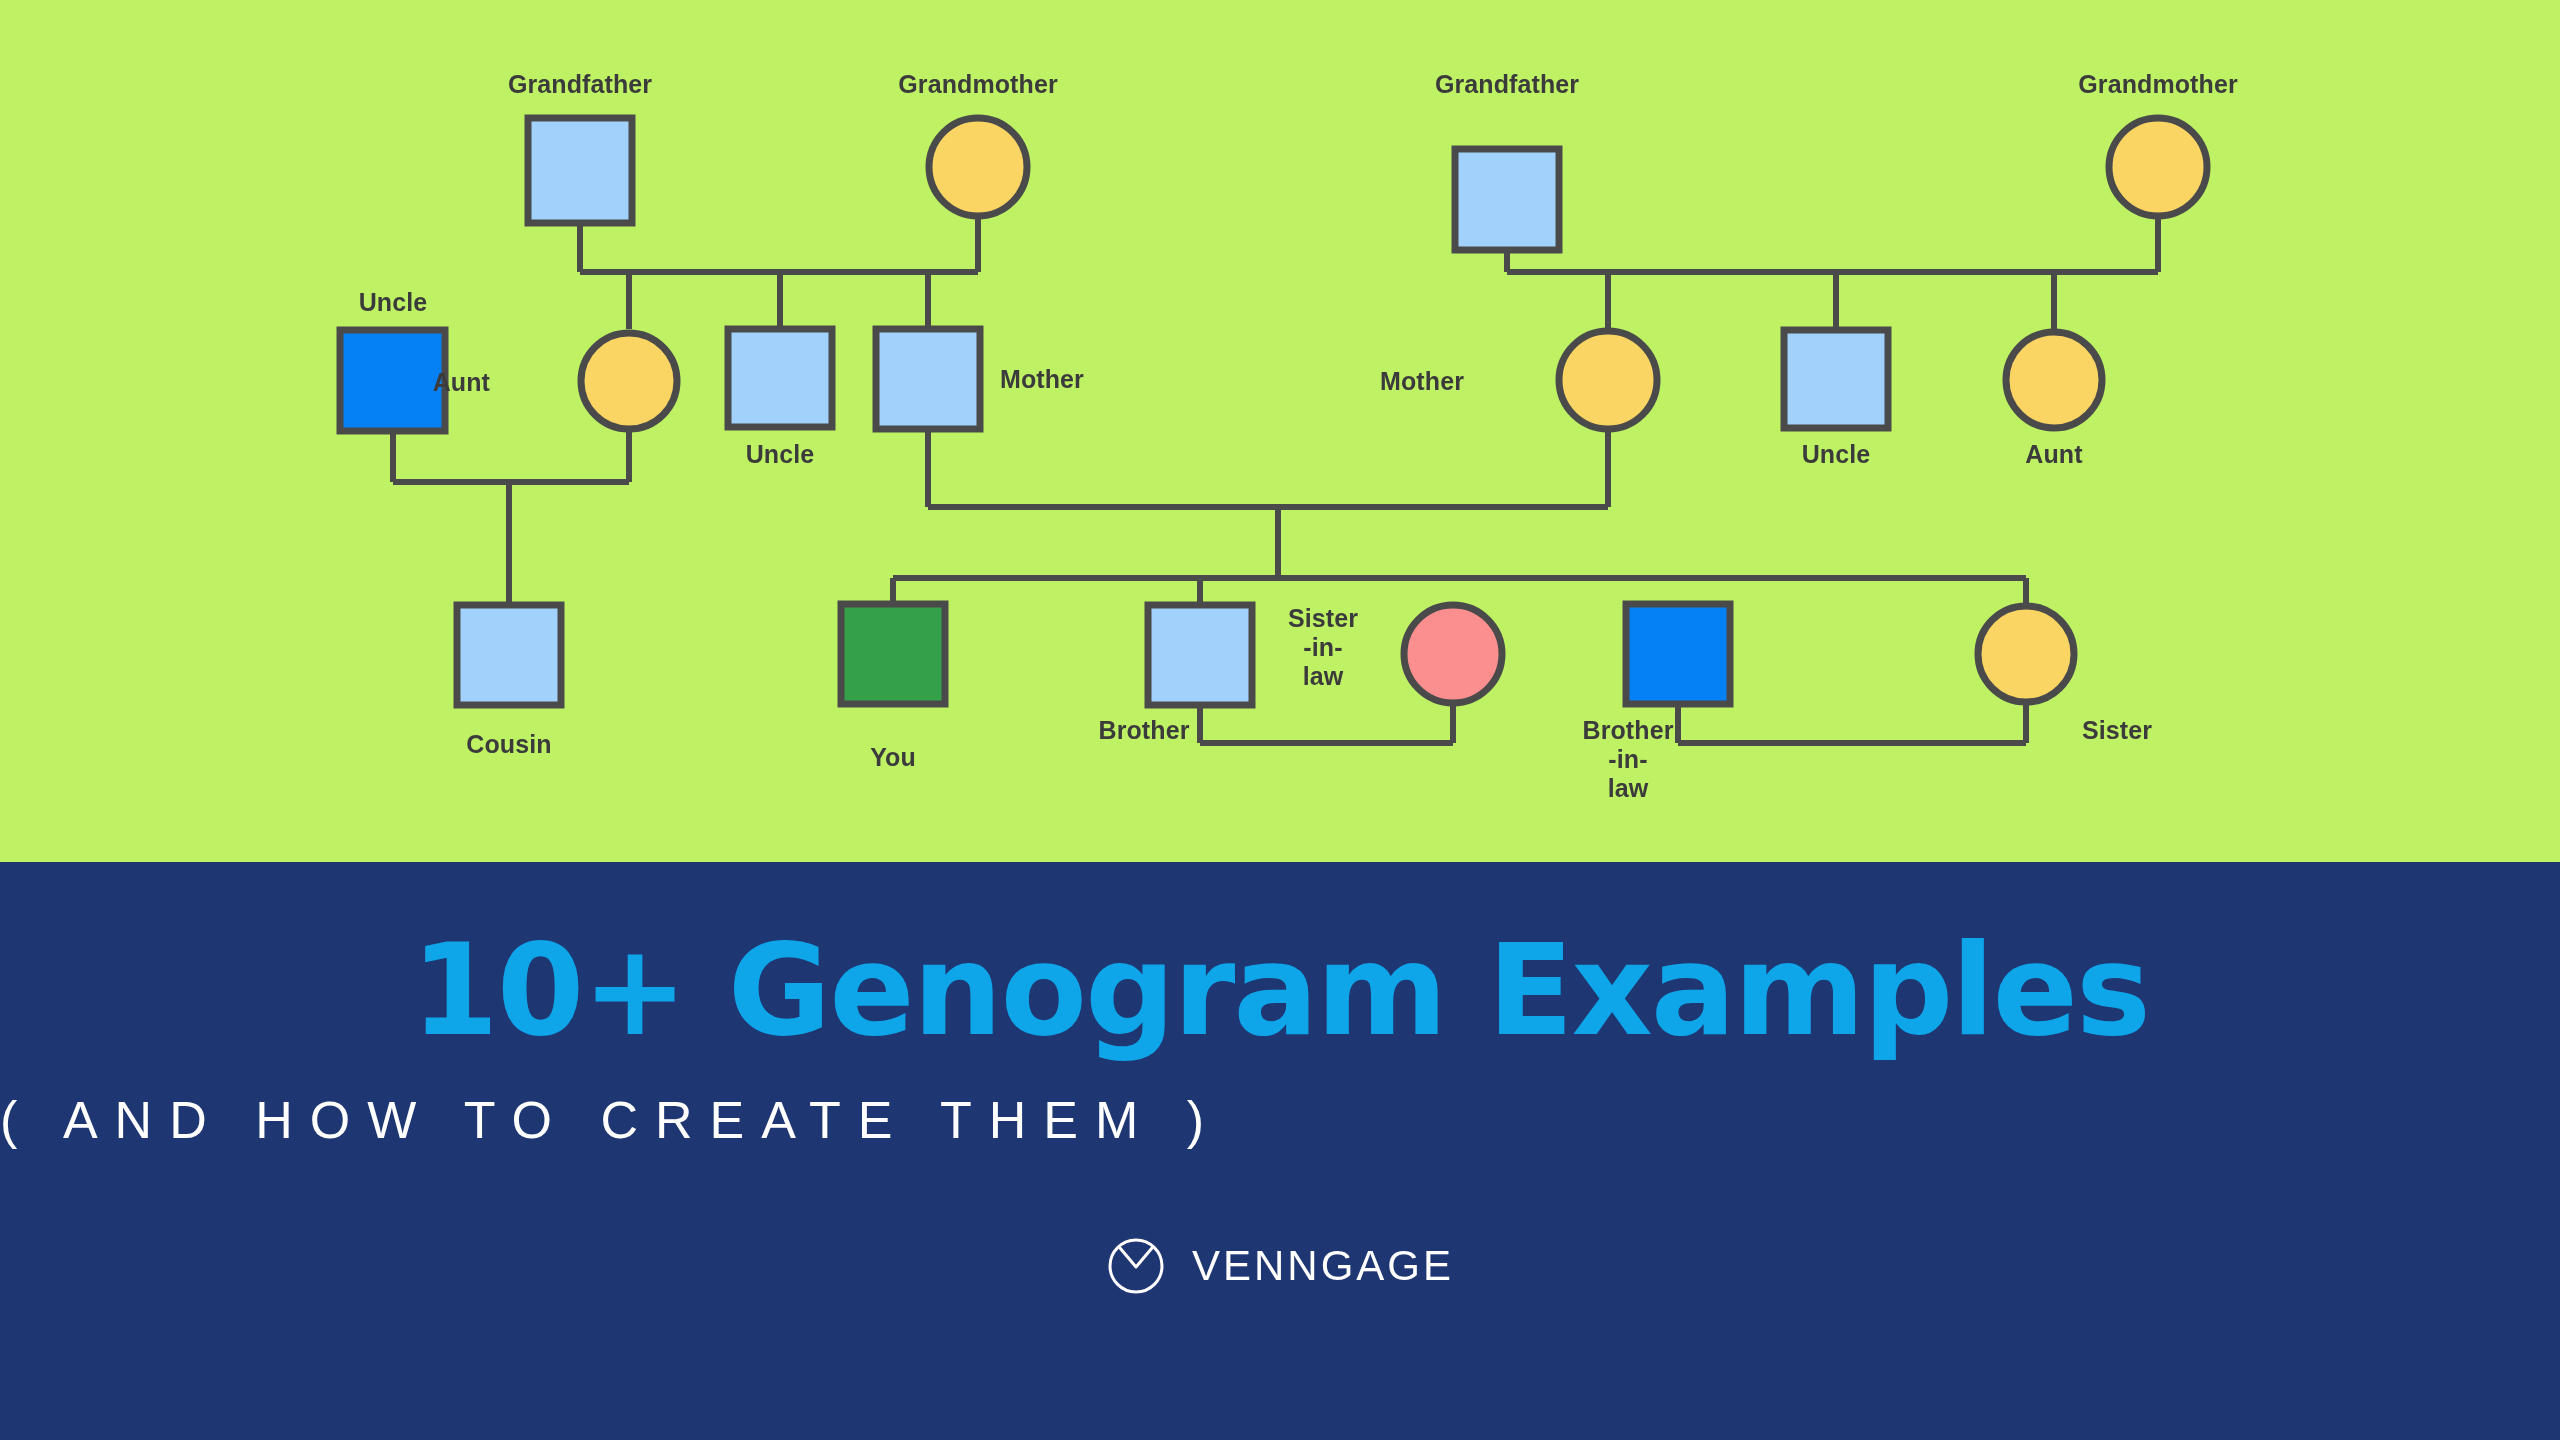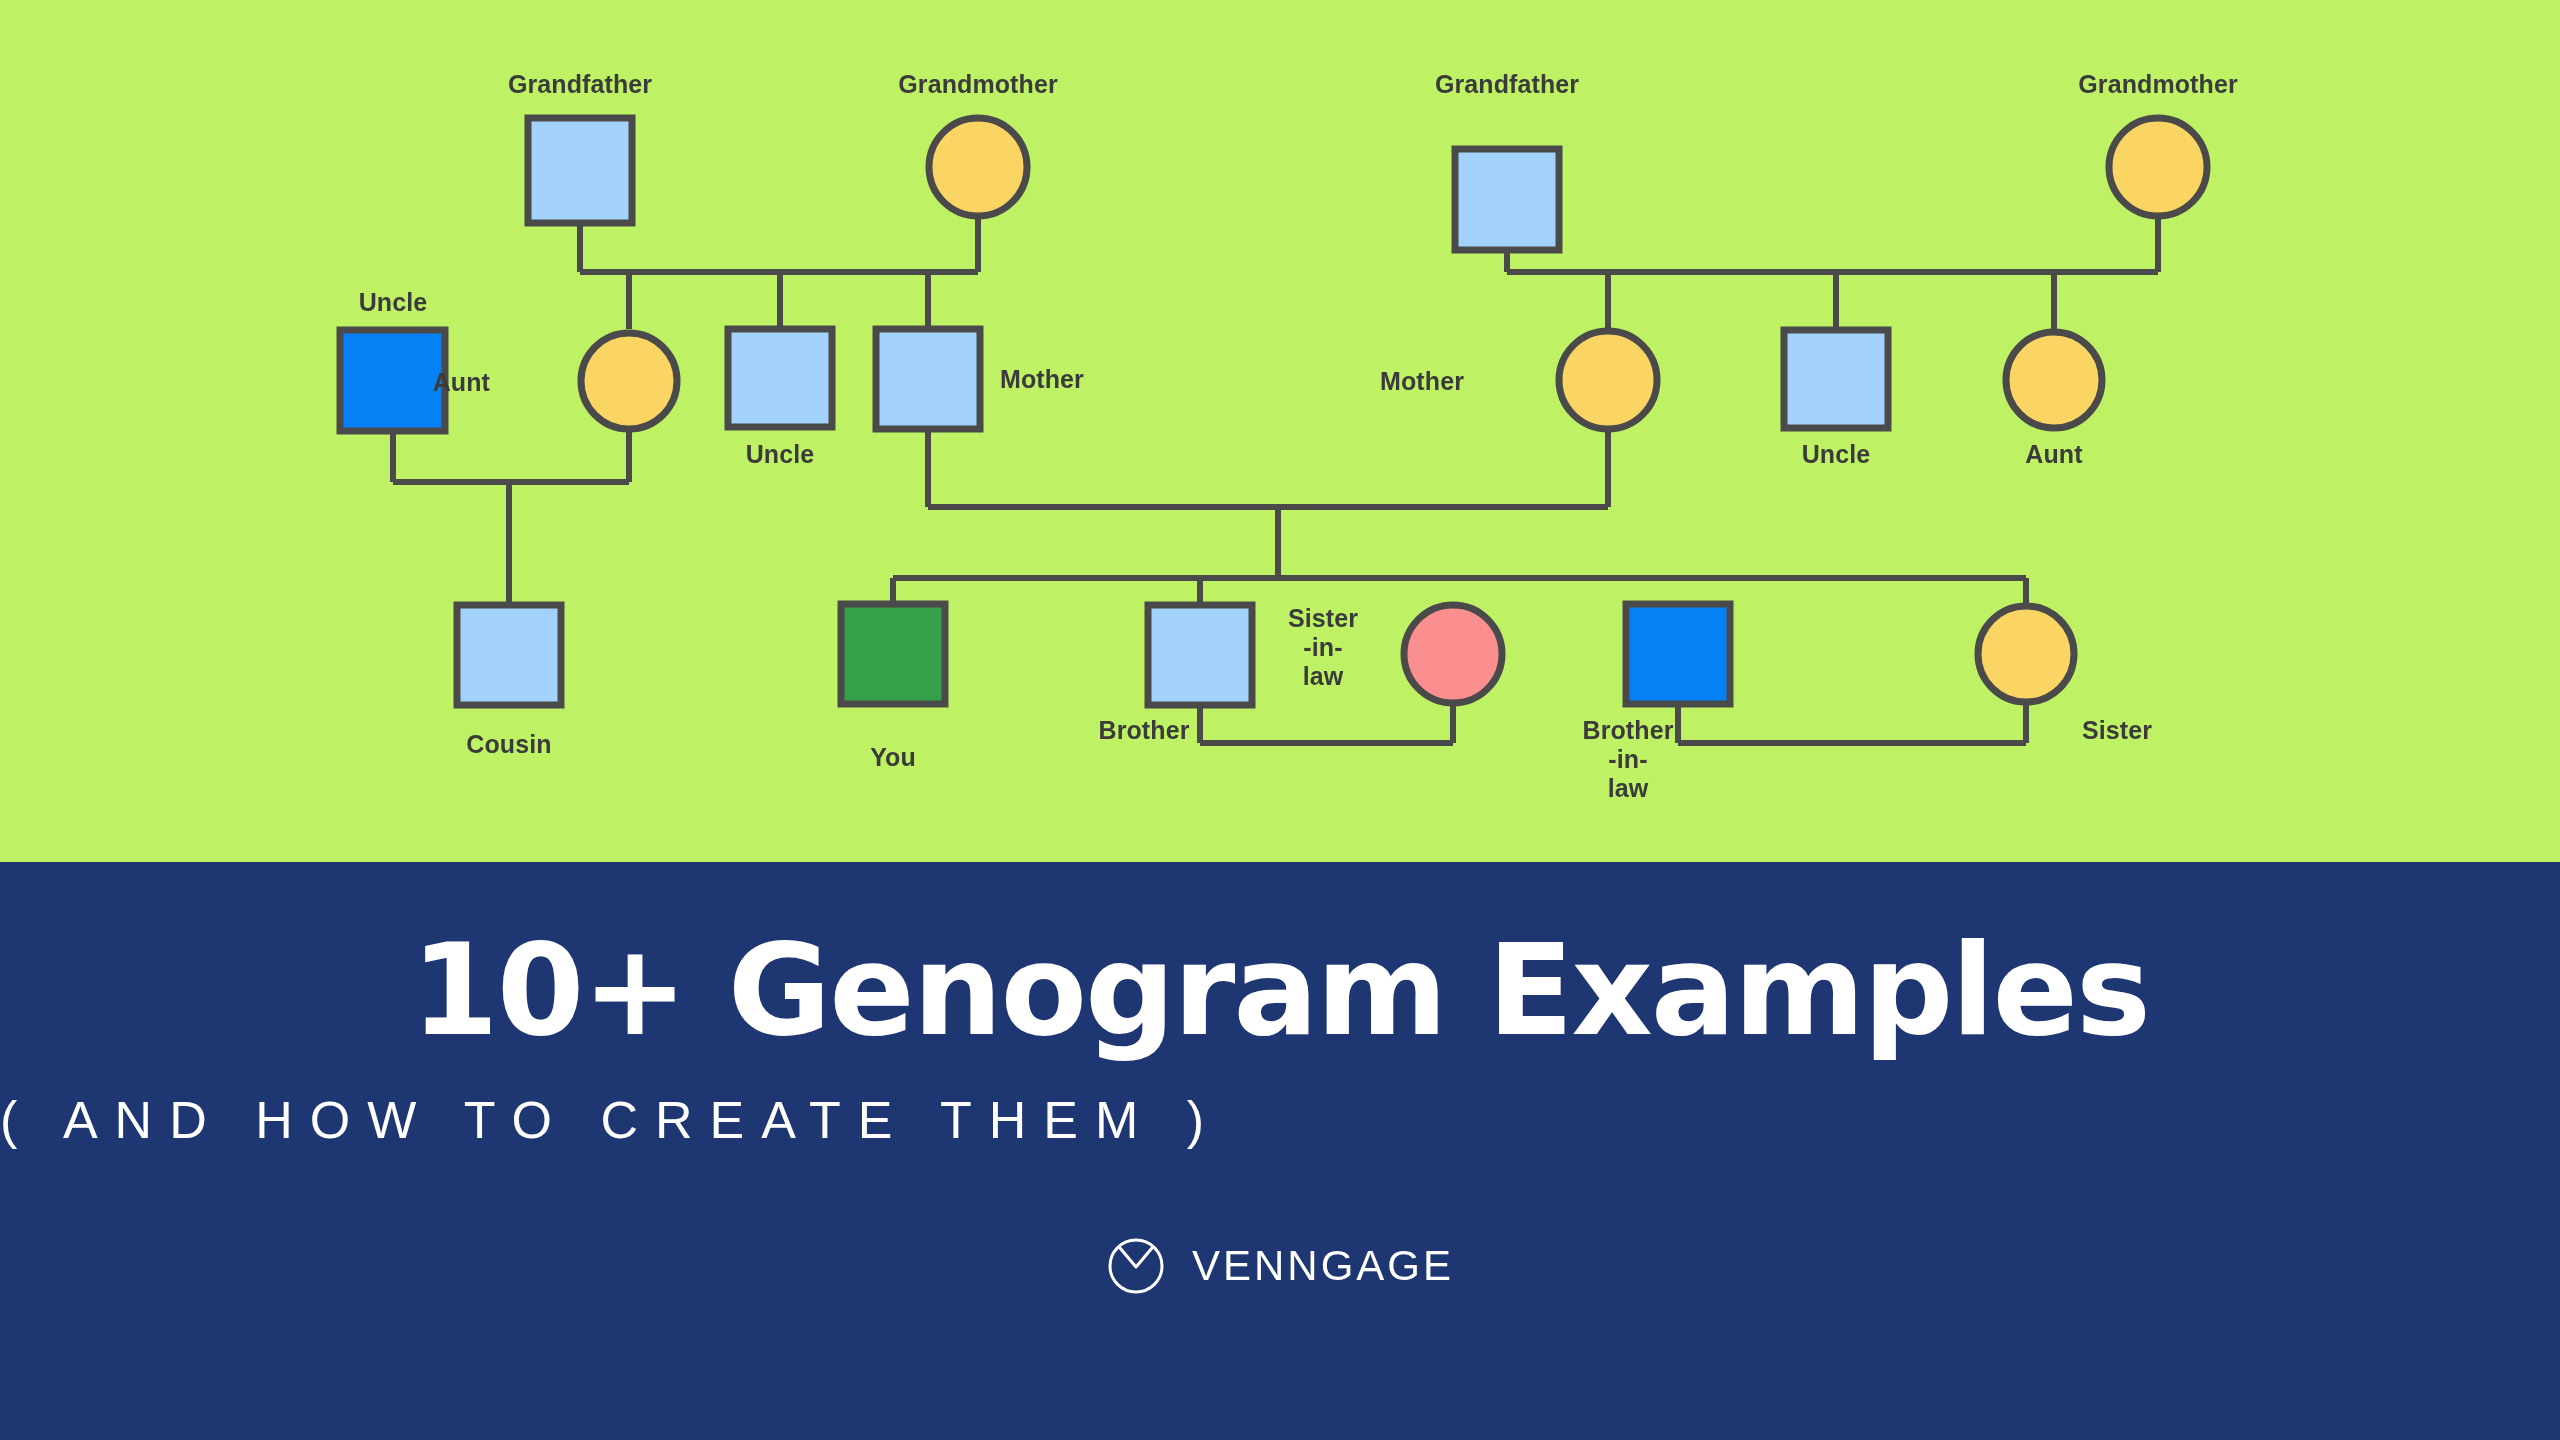--- a/index.html
+++ b/index.html
@@ -5,21 +5,21 @@
   html,body{margin:0;padding:0;}
   body{width:2560px;height:1440px;background:#ffffff;font-family:"Liberation Sans",sans-serif;overflow:hidden;}
   #root{position:relative;width:2560px;height:1440px;}
   #diagram{position:absolute;left:0;top:0;width:2560px;height:862px;background:#bef264;}
   #diagram svg{position:absolute;left:0;top:0;}
   .lbl{position:absolute;color:#3b3b3b;font-weight:bold;font-size:25px;line-height:1.16;white-space:pre-line;letter-spacing:.1px;}
   .lbl.c{text-align:center;}
   .lbl.r{text-align:right;}
   .lbl.l{text-align:left;}
   #banner{position:absolute;left:0;top:862px;width:2560px;height:578px;background:#1e3672;}
-  #title{position:absolute;left:0;top:66px;width:2560px;text-align:center;color:#ffffff;
+  #title{position:absolute;left:0;top:66px;width:2560px;text-align:center;color:#0ea5e9;
          font-family:"DejaVu Sans",sans-serif;font-weight:bold;font-size:126px;letter-spacing:-2px;line-height:1;}
   #subtitle{position:absolute;left:0;top:232px;width:2560px;text-align:left;color:#ffffff;
             font-family:"Liberation Sans",sans-serif;font-weight:300;font-size:52px;letter-spacing:17px;line-height:1;}
   #logo{position:absolute;left:0;top:374px;width:2560px;display:flex;justify-content:center;align-items:center;gap:26px;}
   #logo .wordmark{color:#ffffff;font-family:"Liberation Sans",sans-serif;font-weight:400;font-size:42px;letter-spacing:3px;line-height:1;}
 </style>
 </head>
 <body>
 
 <div id="root">

